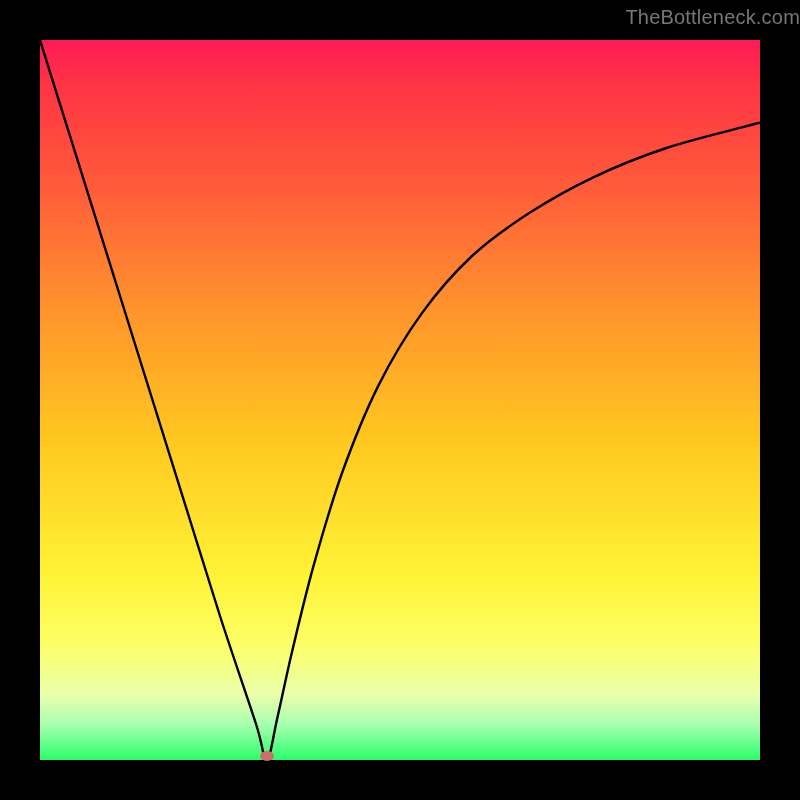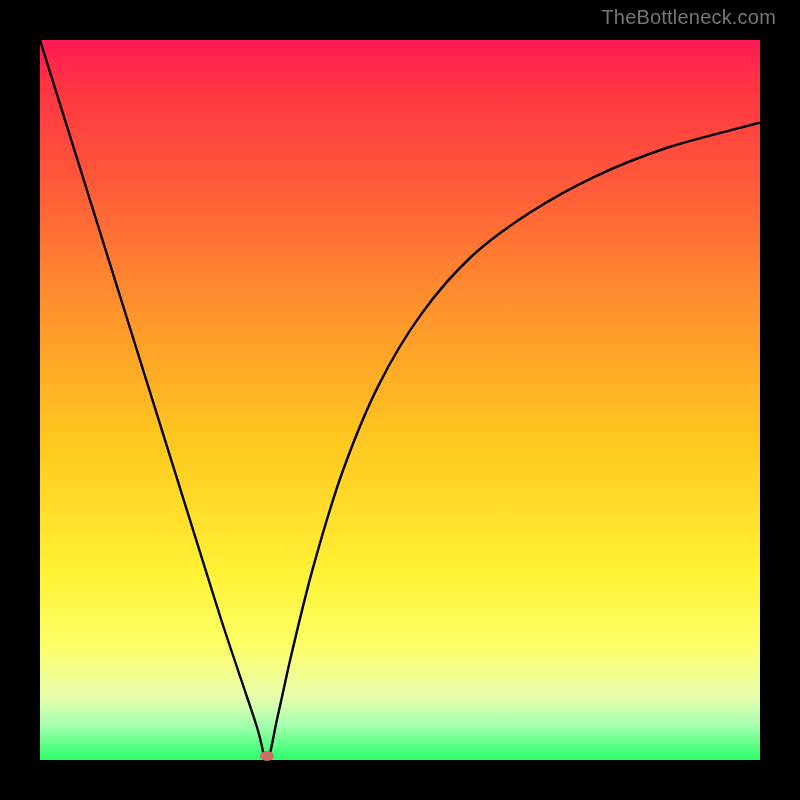--- a/index.html
+++ b/index.html
@@ -49,21 +49,21 @@
     position: absolute;
     width: 14px;
     height: 10px;
     border-radius: 50%;
     background: #cc6f6a;
     transform: translate(-50%, -50%);
   }
   .watermark {
     position: absolute;
     top: 6px;
-    right: 24px;
+    right: 0;
     color: #777;
     font-size: 20px;
     letter-spacing: 0.2px;
   }
 </style>
 </head>
 <body>
 
 <div class="frame">
   <div class="plot"></div>

